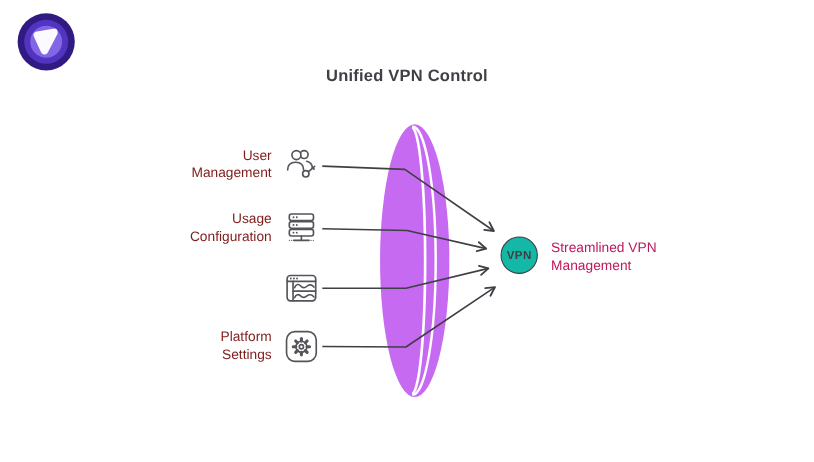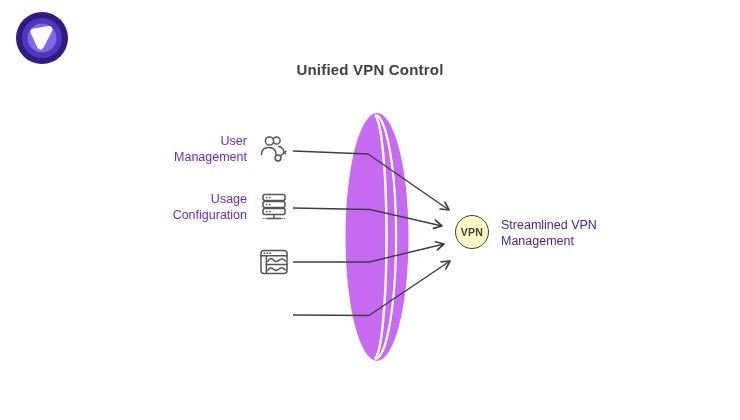--- a/index.html
+++ b/index.html
@@ -13,33 +13,33 @@
     font-size:15px;font-weight:700;color:#3f3f46;letter-spacing:.2px;
   }
   .overlay{position:absolute;left:0;top:0;width:740px;height:420px;pointer-events:none;}
   .source-row{
     position:absolute;display:flex;align-items:center;gap:9px;
     transform:translateY(-50%);
   }
   .source-row{right:448px;}
   .row-1{top:150px;} .row-2{top:208px;} .row-3{top:262px;} .row-4{top:315px;}
   .source-label{
-    text-align:right;font-size:12.5px;line-height:1.25;color:#6d28d9;white-space:nowrap;
+    text-align:right;font-size:12.5px;line-height:1.25;color:#7f1d1d;white-space:nowrap;
   }
   .source-label span{display:block;}
   .source-label span:empty{display:none;}
   .src-icon{width:36px;height:36px;flex:0 0 auto;display:block;}
   .vpn-node{
     position:absolute;left:455px;top:215px;width:34px;height:34px;border:1.6px solid #3f3f46;
     border-radius:50%;display:flex;align-items:center;justify-content:center;
-    font-size:10.5px;font-weight:600;color:#3f3f46;letter-spacing:.3px;background:#fef9c3;
+    font-size:10.5px;font-weight:600;color:#3f3f46;letter-spacing:.3px;background:#14b8a6;
     box-sizing:border-box;
   }
   .result-label{
-    position:absolute;left:501px;top:217px;font-size:12.5px;line-height:1.3;color:#4c1d95;
+    position:absolute;left:501px;top:217px;font-size:12.5px;line-height:1.3;color:#be185d;
   }
   .result-label span{display:block;}
   .ic{stroke:#54545a;stroke-width:1.5;fill:none;stroke-linecap:round;stroke-linejoin:round;}
   .ic-fill{fill:#54545a;stroke:none;}
   .ic-occ{fill:#ffffff;stroke:#54545a;stroke-width:1.5;stroke-linecap:round;stroke-linejoin:round;}
 </style>
 </head>
 <body>
 
 <div class="canvas">
@@ -119,20 +119,41 @@
       <circle class="ic-fill" cx="8.4" cy="9.2" r="0.85"></circle>
         <circle class="ic-fill" cx="11.2" cy="9.2" r="0.85"></circle>
         <circle class="ic-fill" cx="14" cy="9.2" r="0.85"></circle>
       <path class="ic" d="M10.4,11.8 L10.4,29.5"></path>
       <path class="ic" d="M10.4,20.6 L31,20.6"></path>
       <path class="ic" d="M11.8,17.5 C13.2,14.2 15.5,13.8 17.4,16 C19,17.8 21,18.2 23,16.2 C25,14.2 27.6,14.6 29.4,17"></path>
       <path class="ic" d="M11.8,26.5 C13.2,23.6 15.3,23.2 17.2,25 C19,26.7 21,26.9 23,25 C25,23.3 27.6,23.6 29.4,26"></path>
     </svg>
   </div>
 
+  <div class="source-row row-4">
+    <div class="source-label">
+      <span>Platform</span>
+      <span>Settings</span>
+    </div>
+    <svg class="src-icon" viewBox="0 0 36 36">
+      <rect class="ic" x="4.5" y="4.5" width="27" height="27" rx="7.5"></rect>
+      <circle class="ic" cx="18" cy="18.2" r="5"></circle>
+      <g stroke="#54545a" stroke-width="2.8" stroke-linecap="round">
+        <line x1="23.1" y1="18.2" x2="25.4" y2="18.2"></line>
+        <line x1="21.6" y1="21.8" x2="23.2" y2="23.4"></line>
+        <line x1="18" y1="23.3" x2="18" y2="25.6"></line>
+        <line x1="14.4" y1="21.8" x2="12.8" y2="23.4"></line>
+        <line x1="12.9" y1="18.2" x2="10.6" y2="18.2"></line>
+        <line x1="14.4" y1="14.6" x2="12.8" y2="13"></line>
+        <line x1="18" y1="13.1" x2="18" y2="10.8"></line>
+        <line x1="21.6" y1="14.6" x2="23.2" y2="13"></line>
+      </g>
+      <circle class="ic" cx="18" cy="18.2" r="1.9"></circle>
+    </svg>
+  </div>
 
   <div class="vpn-node">
     <span>VPN</span>
   </div>
   <div class="result-label">
     <span>Streamlined VPN</span>
     <span>Management</span>
   </div>
 
 </div>

